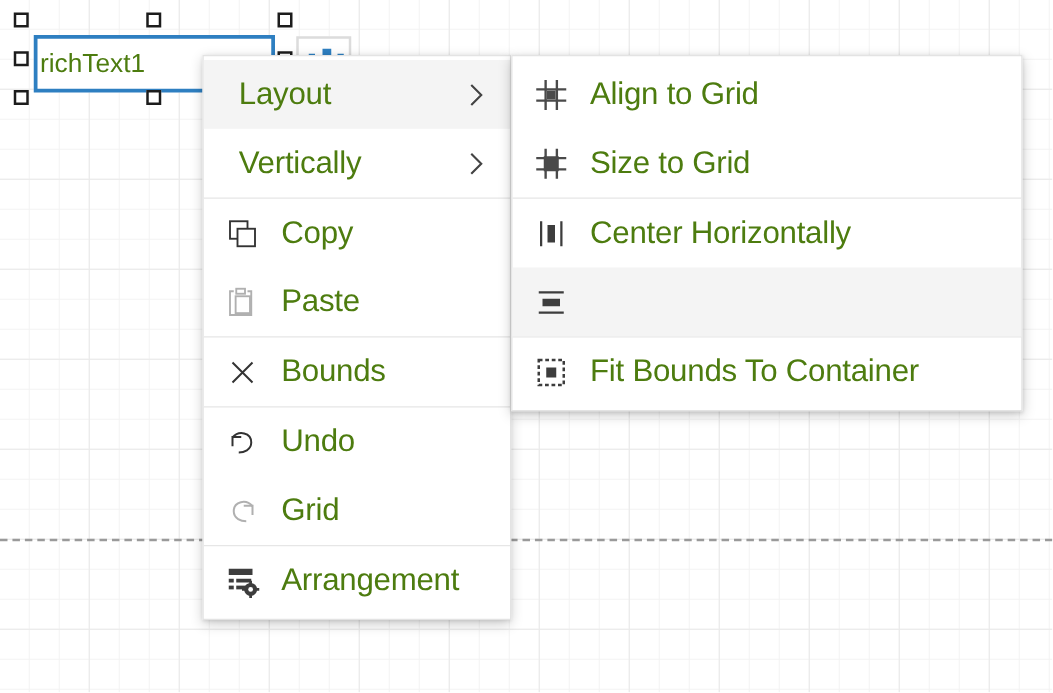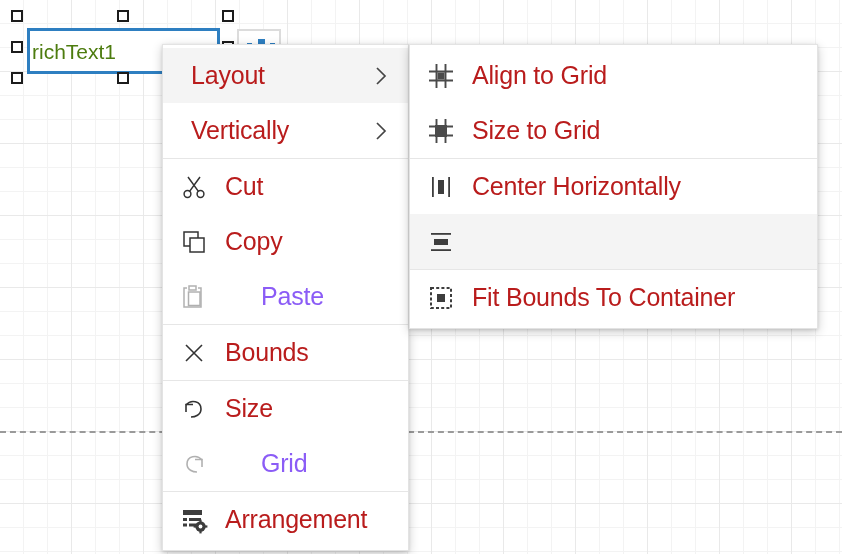--- a/index.html
+++ b/index.html
@@ -114,25 +114,25 @@
   .menu-item .mi-icon {
     width: 62px;
     min-width: 62px;
     display: flex;
     align-items: center;
     justify-content: center;
   }
   .menu-item .mi-label {
     flex: 1;
     font-size: 25px;
-    color: #b91c1c;
+    color: #4d7c0f;
     letter-spacing: -0.2px;
     white-space: nowrap;
   }
-  .menu-item.disabled .mi-label { color: #8b5cf6; margin-left: 36px; }
+  .menu-item.disabled .mi-label { color: #4d7c0f; }
   .menu-item.disabled .mi-icon svg { opacity: 0.38; }
 
   .menu-item .mi-arrow {
     width: 26px;
     display: flex;
     align-items: center;
     justify-content: center;
   }
 
   .menu-sep {
@@ -191,30 +191,20 @@
       <div class="mi-label">Vertically</div>
       <div class="mi-arrow">
         <svg width="14" height="22" viewBox="0 0 14 22">
             <path d="M3 3 L11 11 L3 19" fill="none" stroke="#444" stroke-width="1.7"></path>
           </svg>
       </div>
     </div>
 
     <div class="menu-sep"></div>
 
-    <div class="menu-item">
-      <div class="mi-icon">
-        <svg width="26" height="26" viewBox="0 0 26 26">
-          <circle cx="6.5" cy="20" r="3.4" fill="none" stroke="#333" stroke-width="1.5"></circle>
-          <circle cx="19.5" cy="20" r="3.4" fill="none" stroke="#333" stroke-width="1.5"></circle>
-          <path d="M8.4 17.6 L19 3 M17.6 17.6 L7 3" fill="none" stroke="#333" stroke-width="1.5"></path>
-        </svg>
-      </div>
-      <div class="mi-label">Cut</div>
-    </div>
 
     <div class="menu-item">
       <div class="mi-icon">
         <svg width="26" height="26" viewBox="0 0 26 26">
           <rect x="3" y="3" width="14" height="14" fill="none" stroke="#333" stroke-width="1.5"></rect>
           <rect x="9" y="9" width="14" height="14" fill="#fff" stroke="#333" stroke-width="1.5"></rect>
         </svg>
       </div>
       <div class="mi-label">Copy</div>
     </div>
@@ -243,21 +233,21 @@
 
     <div class="menu-sep"></div>
 
     <div class="menu-item">
       <div class="mi-icon">
         <svg width="26" height="26" viewBox="0 0 26 26">
           <path d="M5 9 C10 3, 20 5, 20 13 C20 19, 14 21, 10 21" fill="none" stroke="#333" stroke-width="1.6"></path>
           <path d="M5 16 L5 8.5 L12 8.5" fill="none" stroke="#333" stroke-width="1.6"></path>
         </svg>
       </div>
-      <div class="mi-label">Size</div>
+      <div class="mi-label">Undo</div>
     </div>
 
     <div class="menu-item disabled">
       <div class="mi-icon">
         <svg width="26" height="26" viewBox="0 0 26 26">
           <path d="M21 9 C16 3, 6 5, 6 13 C6 19, 12 21, 16 21" fill="none" stroke="#333" stroke-width="1.6"></path>
           <path d="M21 16 L21 8.5 L14 8.5" fill="none" stroke="#333" stroke-width="1.6"></path>
         </svg>
       </div>
       <div class="mi-label">Grid</div>

